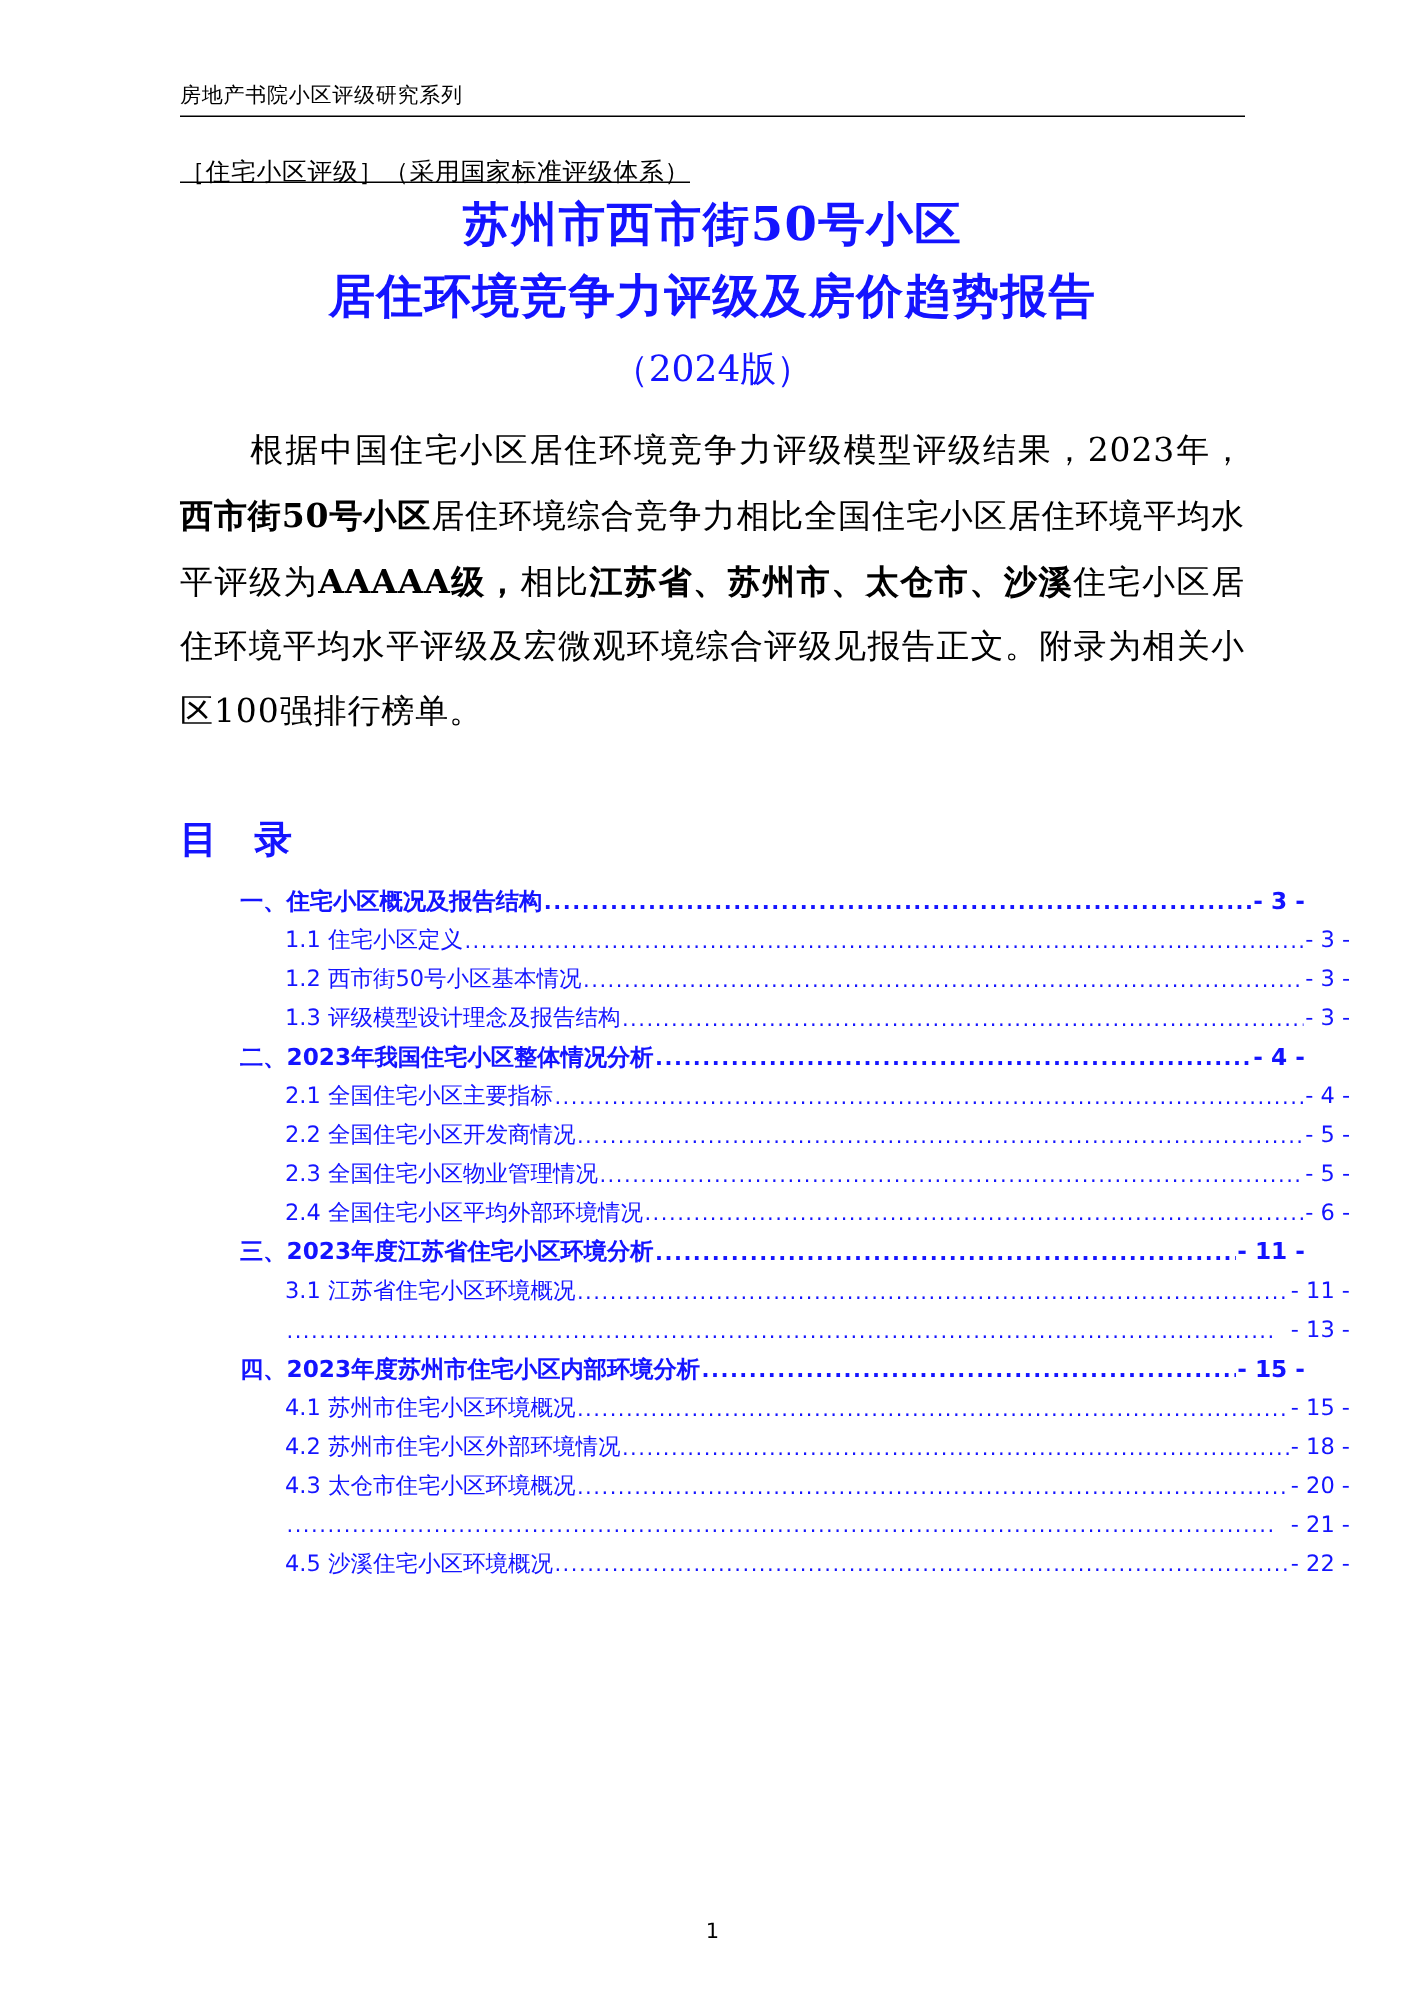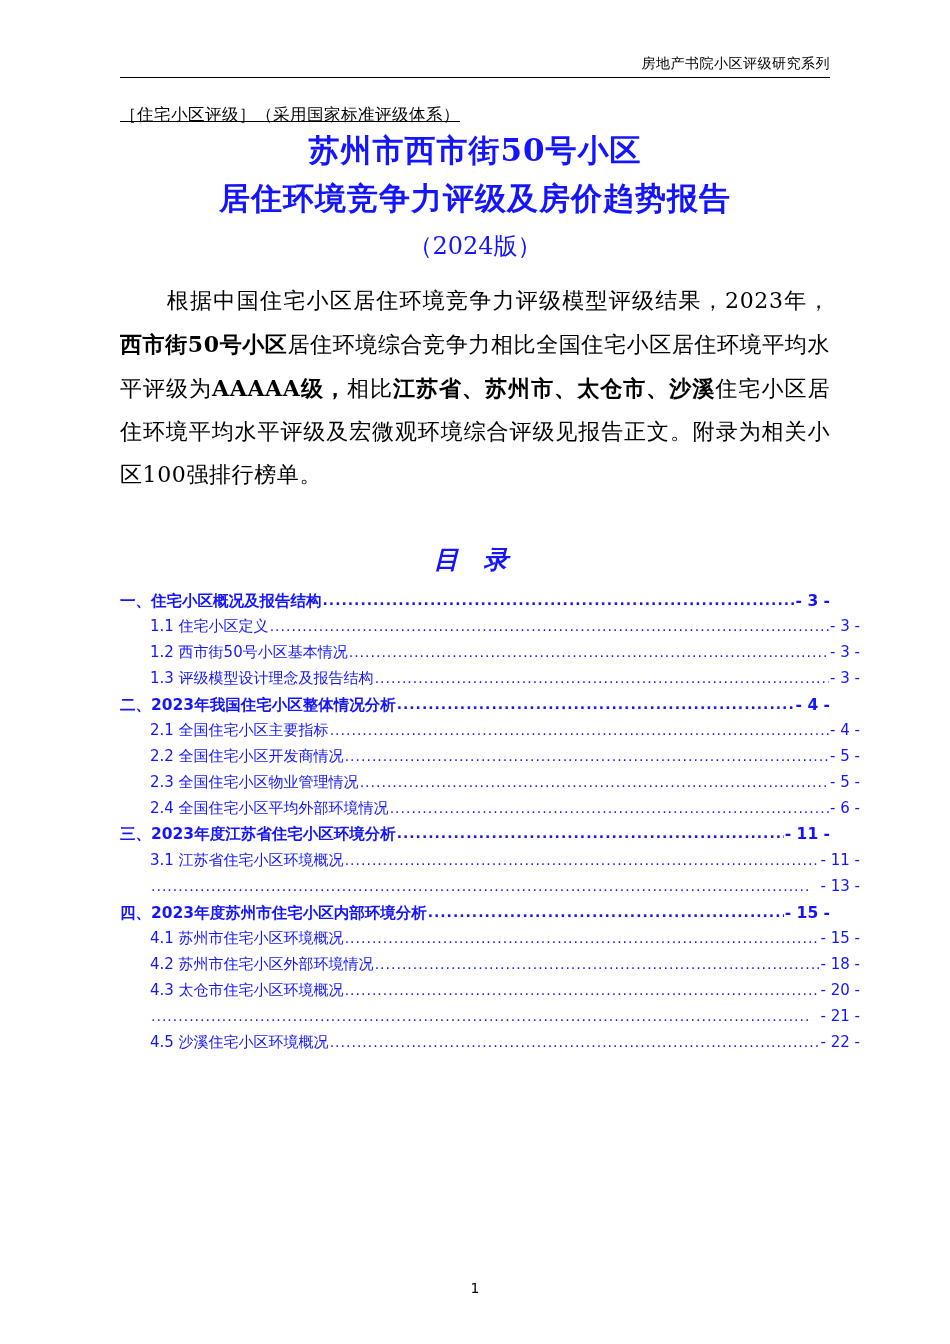--- a/index.html
+++ b/index.html
@@ -17,21 +17,21 @@
   .page {
     position: relative;
     width: 950px;
     height: 1344px;
     box-sizing: border-box;
     padding: 55px 120px 0 120px;
   }
   
   .header {
     display: flex;
-    justify-content: flex-end;
+    justify-content: flex-start;
     align-items: flex-end;
     font-size: 14px;
     font-family: "DejaVu Sans", sans-serif;
     color: #000;
     padding-bottom: 4px;
     border-bottom: 1px solid #000;
     letter-spacing: 0.5px;
   }
   
   .bracket-line {
@@ -72,40 +72,40 @@
     font-size: 22px;
     line-height: 1.95;
     text-align: justify;
     text-justify: inter-ideograph;
     letter-spacing: 0.6px;
   }
   .abstract .indent { display: inline-block; width: 2.1em; }
   .abstract b { font-weight: bold; }
   
   .toc-heading {
-    text-align: center;
+    text-align: left;
     font-size: 25px;
     font-weight: bold;
     letter-spacing: 8px;
     color: #1414ff;
     margin-top: 46px;
     font-family: "DejaVu Sans", sans-serif;
-    font-style: italic;
   }
   .toc {
     margin-top: 12px;
     color: #1414ff;
     font-family: "DejaVu Sans", sans-serif;
   }
   .toc-row {
     display: flex;
-    align-items: flex-start;
+    align-items: flex-end;
     width: 100%;
     line-height: 1.72;
     white-space: nowrap;
+    margin-left: 40px;
   }
   .toc-row.level1 {
     font-size: 15.5px;
     font-weight: bold;
   }
   .toc-row.level2 {
     font-size: 15px;
     padding-left: 30px;
   }
   .toc-label { flex: 0 0 auto; }

